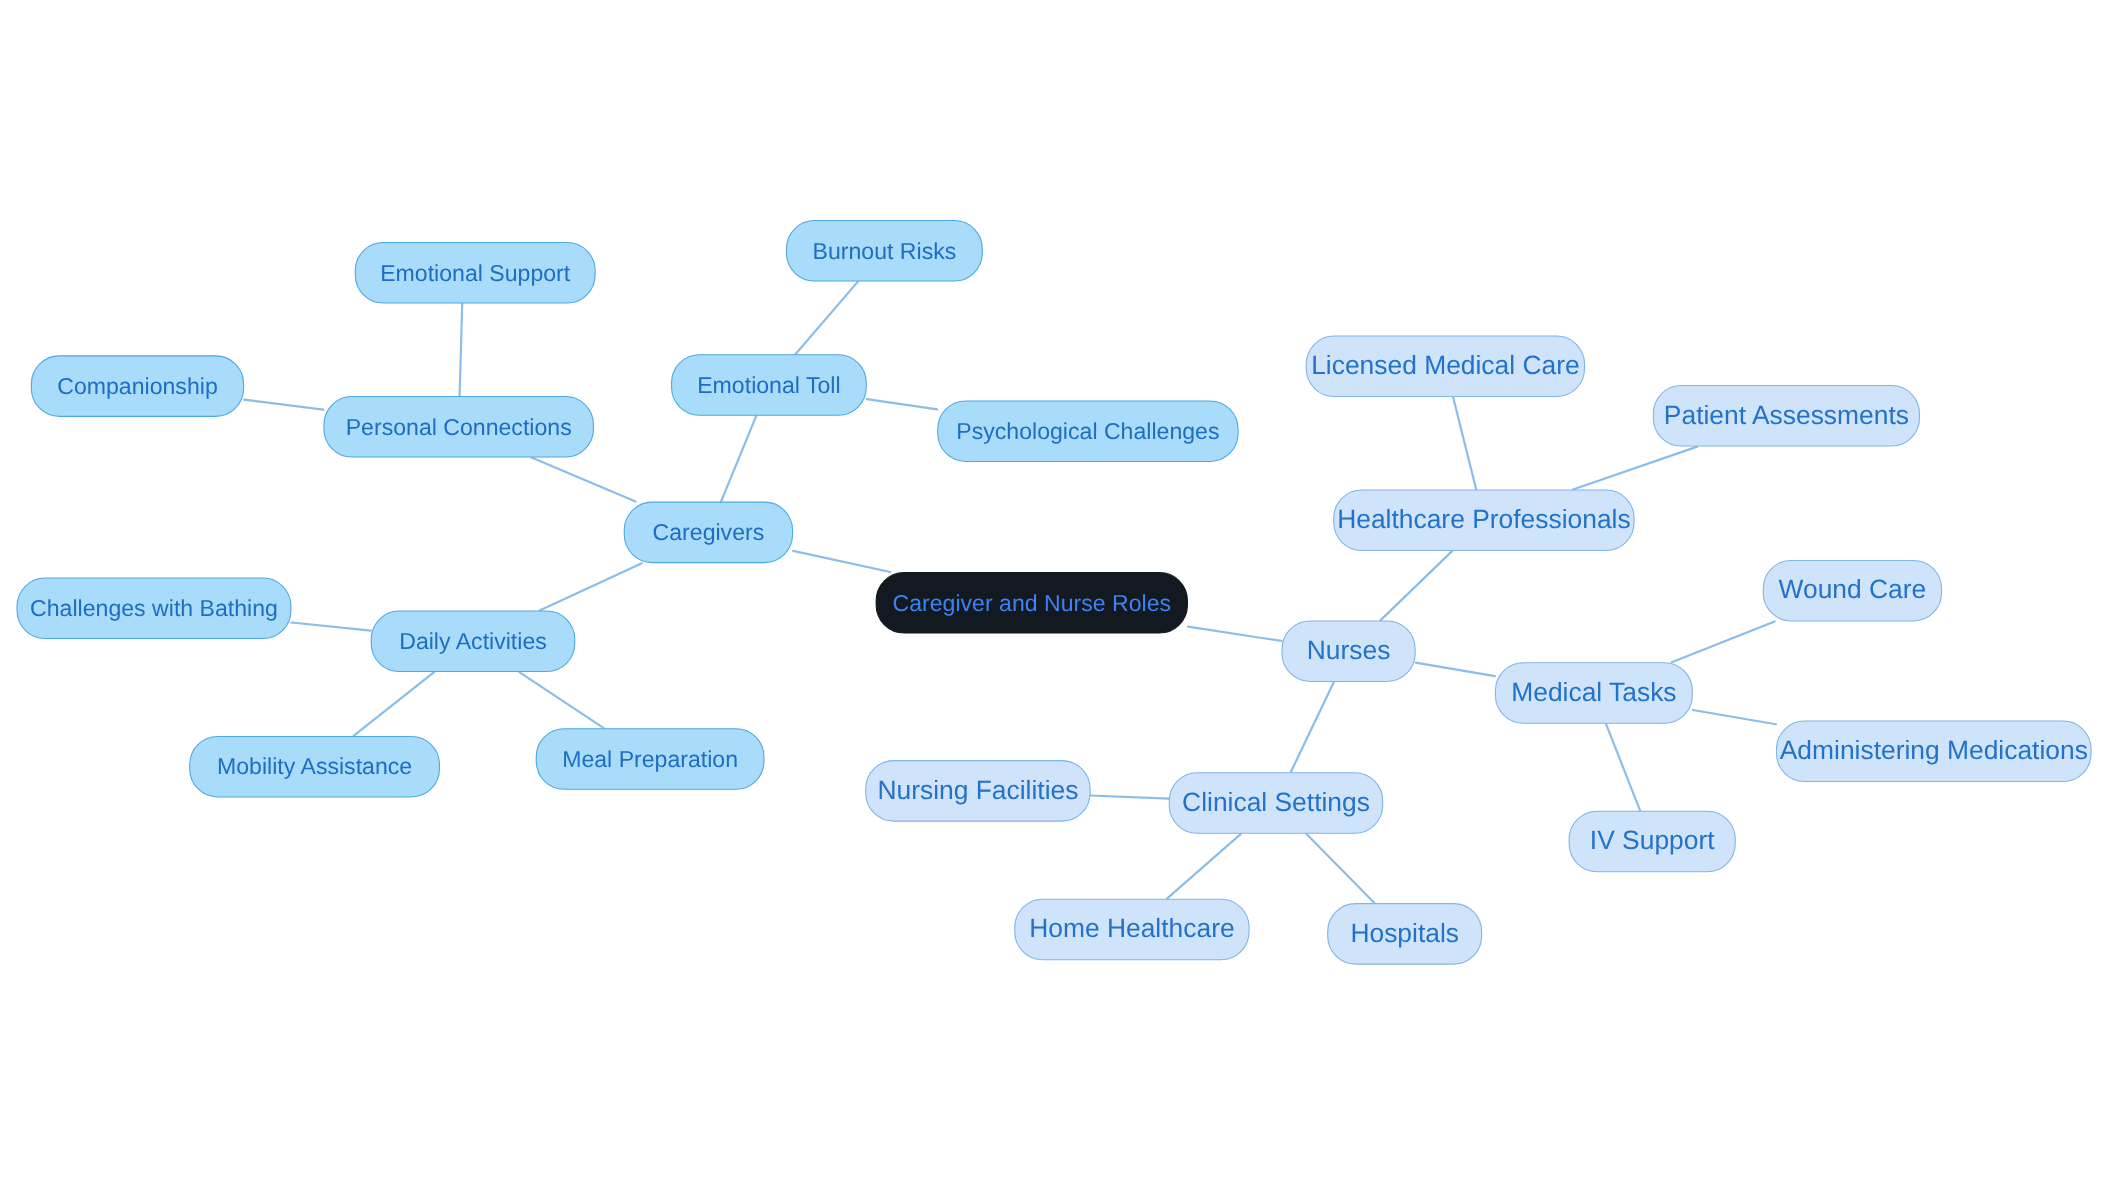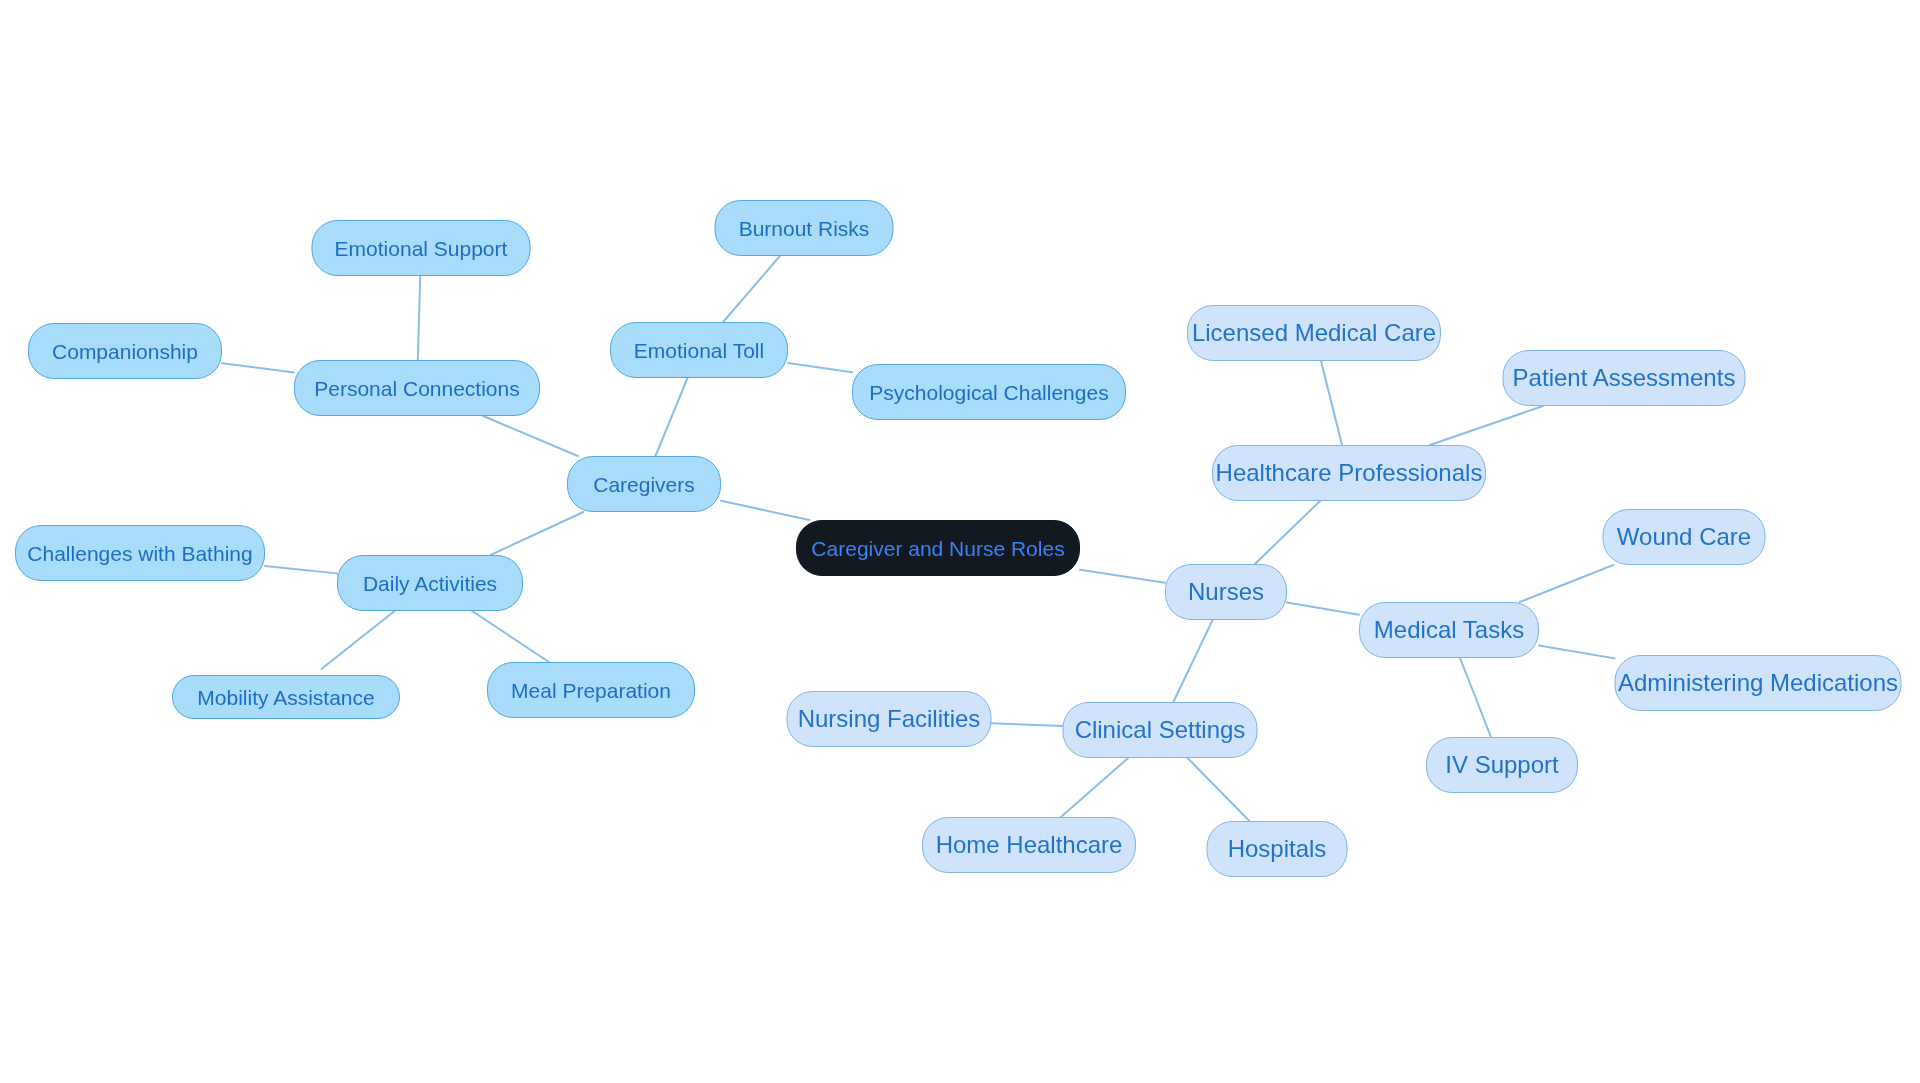--- a/index.html
+++ b/index.html
@@ -102,42 +102,42 @@
   <div id="node-layer">
       <div class="node root" style="left: 938px; top: 548px; width: 284px; height: 56px;">
         <span class="label">Caregiver and Nurse Roles</span>
       </div>
       <div class="node left" style="left: 644px; top: 484px; width: 154px; height: 56px;">
         <span class="label">Caregivers</span>
       </div>
       <div class="node left" style="left: 417px; top: 388px; width: 246px; height: 56px;">
         <span class="label">Personal Connections</span>
       </div>
-      <div class="node left" style="left: 421px; top: 248px; width: 219px; height: 56px;">
+      <div class="node left" style="left: 432px; top: 248px; width: 219px; height: 56px;">
         <span class="label">Emotional Support</span>
       </div>
       <div class="node left" style="left: 125px; top: 351px; width: 194px; height: 56px;">
         <span class="label">Companionship</span>
       </div>
       <div class="node left" style="left: 699px; top: 350px; width: 178px; height: 56px;">
         <span class="label">Emotional Toll</span>
       </div>
       <div class="node left" style="left: 804px; top: 228px; width: 179px; height: 56px;">
         <span class="label">Burnout Risks</span>
       </div>
       <div class="node left" style="left: 989px; top: 392px; width: 274px; height: 56px;">
         <span class="label">Psychological Challenges</span>
       </div>
       <div class="node left" style="left: 430px; top: 583px; width: 186px; height: 56px;">
         <span class="label">Daily Activities</span>
       </div>
       <div class="node left" style="left: 140px; top: 553px; width: 250px; height: 56px;">
         <span class="label">Challenges with Bathing</span>
       </div>
-      <div class="node left" style="left: 286px; top: 697px; width: 228px; height: 44px;">
+      <div class="node left" style="left: 286px; top: 697px; width: 228px; height: 56px;">
         <span class="label">Mobility Assistance</span>
       </div>
       <div class="node left" style="left: 591px; top: 690px; width: 208px; height: 56px;">
         <span class="label">Meal Preparation</span>
       </div>
       <div class="node right" style="left: 1226px; top: 592px; width: 122px; height: 56px;">
         <span class="label">Nurses</span>
       </div>
       <div class="node right" style="left: 1349px; top: 473px; width: 274px; height: 56px;">
         <span class="label">Healthcare Professionals</span>

